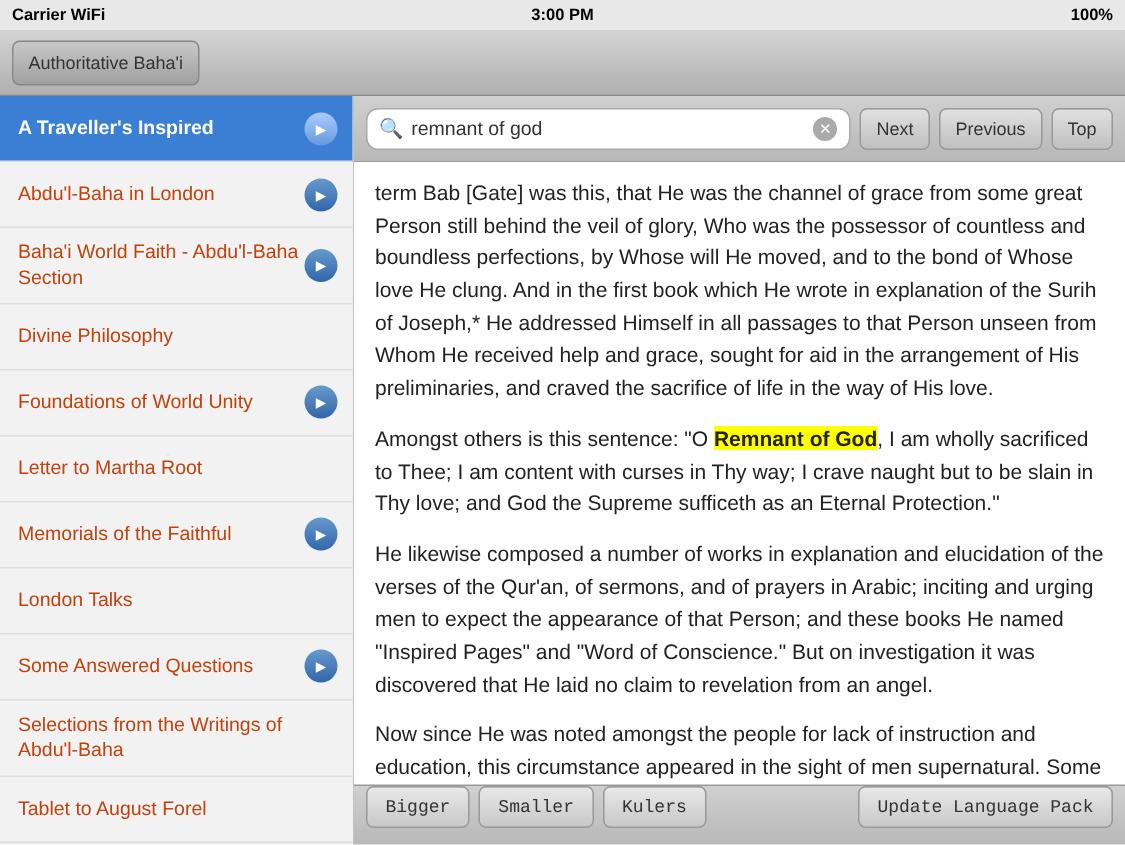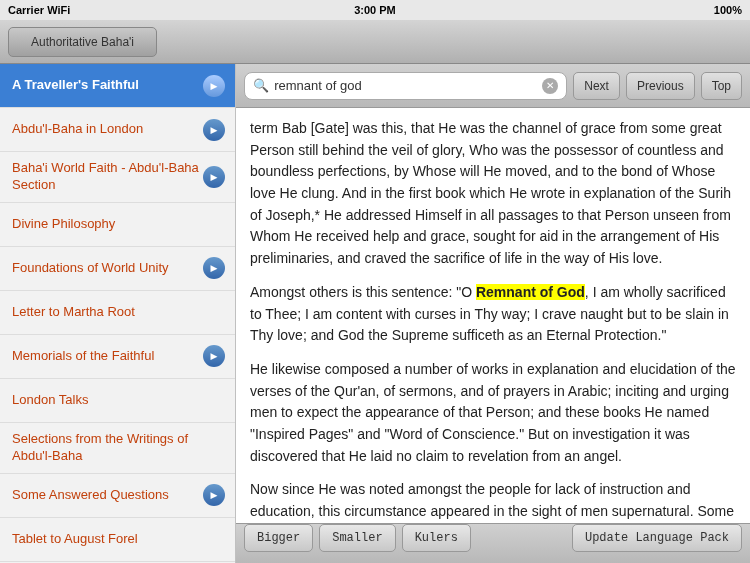--- a/index.html
+++ b/index.html
@@ -30,21 +30,21 @@
     }
     .nav-breadcrumb {
       display: flex;
       align-items: center;
       height: 100%;
     }
     .nav-btn-auth {
       background: linear-gradient(to bottom, #c8c8c8, #a0a0a0);
       border: 1px solid #888;
       border-radius: 5px;
-      padding: 4px 22px;
+      padding: 4px 10px;
       font-size: 12px;
       color: #333;
       margin-left: 8px;
       height: 30px;
       display: flex;
       align-items: center;
     }
     .nav-title {
       background: linear-gradient(to bottom, #c8e0f0, #a0c8e8);
       border: 1px solid #6699bb;
@@ -247,21 +247,21 @@
   <div class="nav-breadcrumb">
     <div class="nav-btn-auth">Authoritative Baha'i</div>
   </div>
 </div>
 
 <div class="main-layout">
 
   <div class="sidebar">
 
   <div class="sidebar-item active">
-        <span class="sidebar-label">A Traveller's Faithful</span>
+        <span class="sidebar-label">A Traveller's Inspired</span>
         <div class="sidebar-arrow"></div>
       </div>
       <div class="sidebar-item">
         <span class="sidebar-label">Abdu'l-Baha in London</span>
         <div class="sidebar-arrow"></div>
       </div>
       <div class="sidebar-item">
         <span class="sidebar-label">Baha'i World Faith - Abdu'l-Baha Section</span>
         <div class="sidebar-arrow"></div>
       </div>
@@ -276,25 +276,25 @@
         <span class="sidebar-label">Letter to Martha Root</span>
       </div>
       <div class="sidebar-item">
         <span class="sidebar-label">Memorials of the Faithful</span>
         <div class="sidebar-arrow"></div>
       </div>
       <div class="sidebar-item">
         <span class="sidebar-label">London Talks</span>
       </div>
       <div class="sidebar-item">
+        <span class="sidebar-label">Some Answered Questions</span>
+        <div class="sidebar-arrow"></div>
+      </div>
+      <div class="sidebar-item">
         <span class="sidebar-label">Selections from the Writings of Abdu'l-Baha</span>
-      </div>
-      <div class="sidebar-item">
-        <span class="sidebar-label">Some Answered Questions</span>
-        <div class="sidebar-arrow"></div>
       </div>
       <div class="sidebar-item">
         <span class="sidebar-label">Tablet to August Forel</span>
       </div>
       <div class="sidebar-item"></div>
     </div>
 
   <div class="content-area">
 
     <div class="search-bar">

